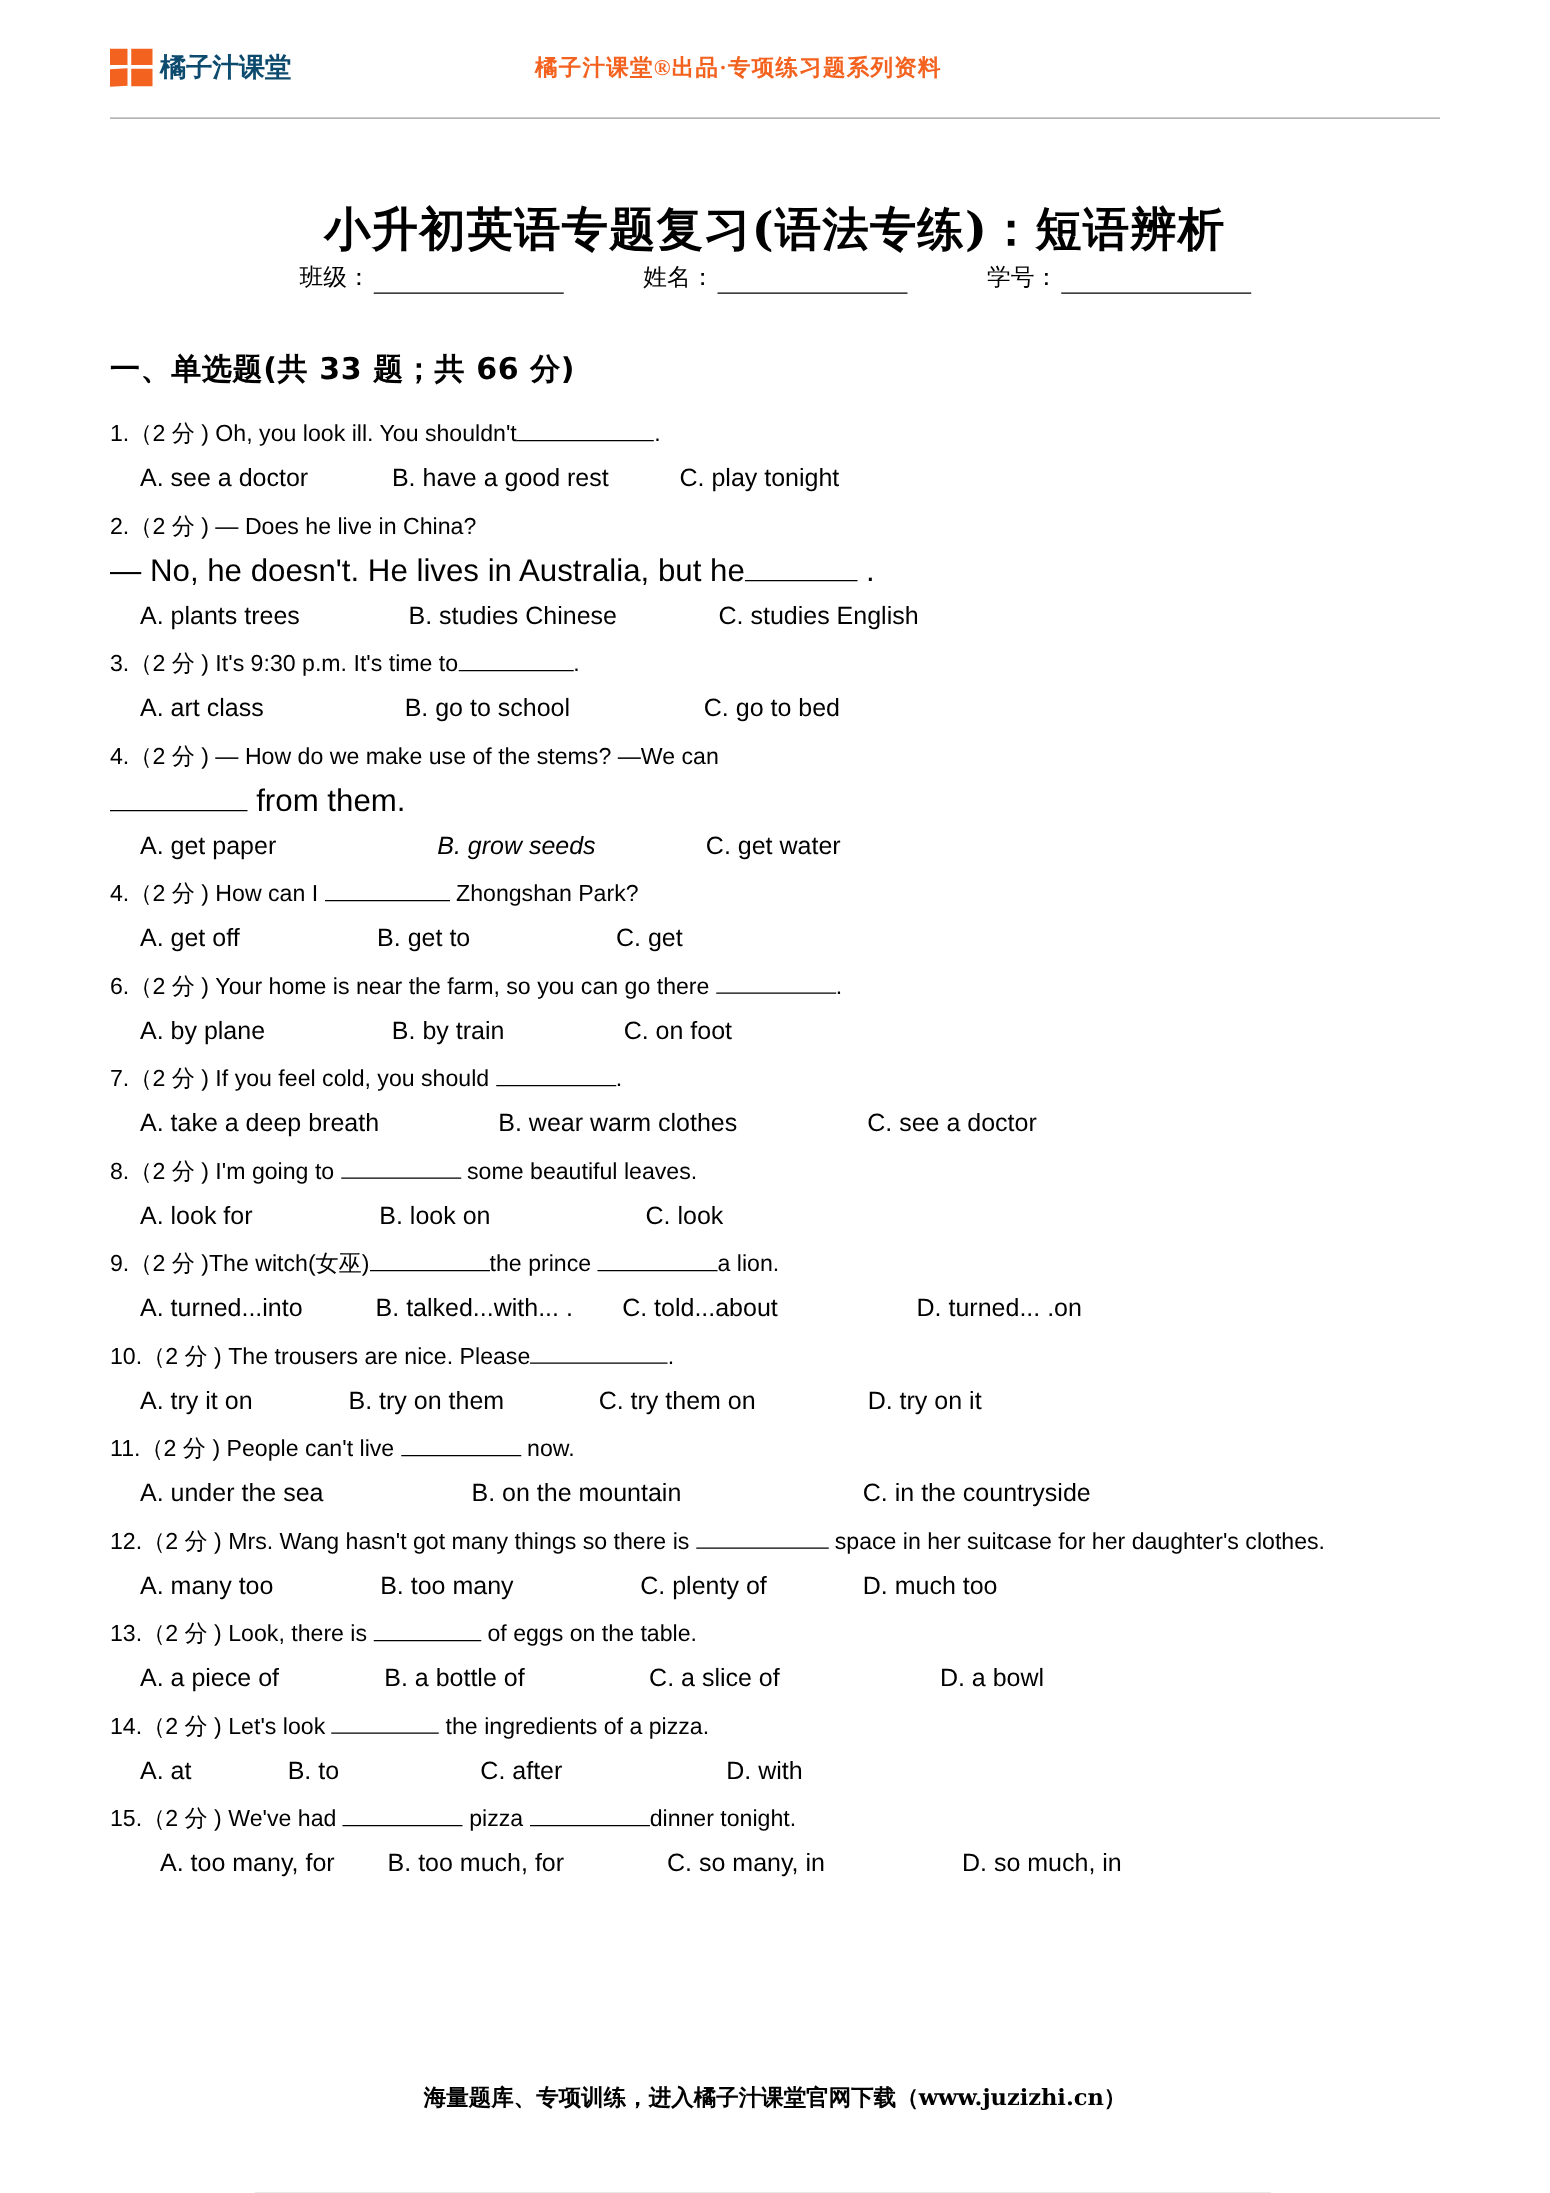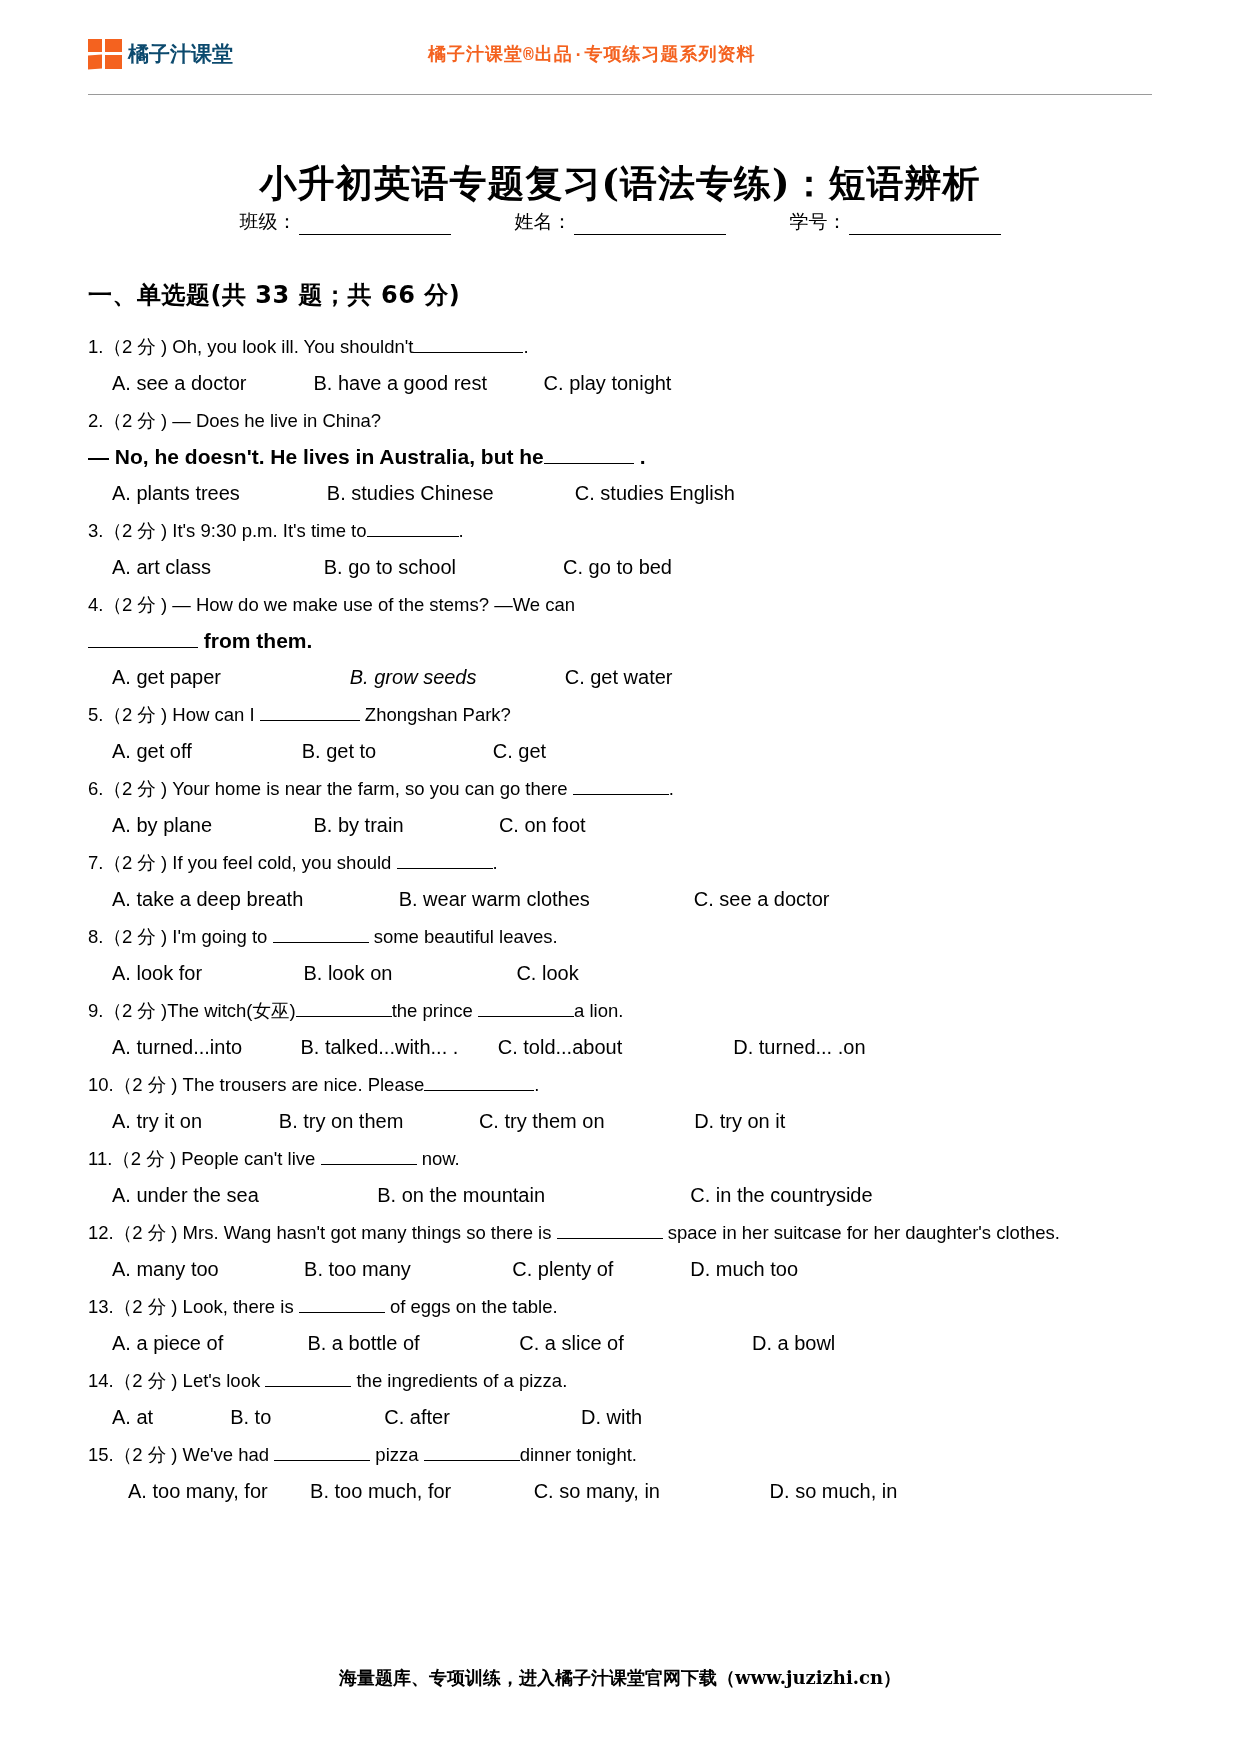--- a/index.html
+++ b/index.html
@@ -55,21 +55,21 @@
     font-size: 21px;
     font-weight: bold;
     font-family: "DejaVu Sans", sans-serif;
     letter-spacing: 0px;
     white-space: nowrap;
   }
   .masthead-tagline {
     color: #f4621f;
     font-size: 18px;
     font-weight: bold;
-    font-family: Liberation Mono, monospace;
+    font-family: Liberation Serif, serif;
     letter-spacing: 1px;
     white-space: nowrap;
     flex: 1 1 auto;
     text-align: left;
     padding-left: 40px;
   }
   .rule {
     border-bottom: 1px solid #9a9a9a;
     margin-top: 4px;
   }
@@ -116,24 +116,23 @@
   
   .qlist { margin-top: 18px; }
   .q { margin-bottom: 2px; }
   .stem {
     font-size: 18.5px;
     color: #000;
     line-height: 36px;
     white-space: nowrap;
   }
   .cont {
-    font-size: 21px;
+    font-size: 25px;
     line-height: 36px;
     white-space: nowrap;
-    font-weight: bold;
   }
   .opts {
     display: flex;
     line-height: 36px;
     font-size: 20px;
     padding-left: 24px;
   }
   .opts .o { white-space: nowrap; }
   .ul {
     display: inline-block;
@@ -230,21 +229,21 @@
         <div class="cont"><span class="ul" style="width: 110px;"></span><span> from them.</span></div>
         <div class="opts">
           <span class="o" style="margin-left: 0px;">A. get paper</span>
           <span style="display: inline-block; flex: 0 0 auto; width: 112.8px;"></span>
           <span class="o" style="margin-left: 16px; position: relative; font-style: italic;">B. grow seeds</span>
           <span style="display: inline-block; flex: 0 0 auto; width: 88.2px;"></span>
           <span class="o" style="margin-left: 0px; position: relative;">C. get water</span>
         </div>
       </div>
       <div class="q">
-        <div class="stem"><span>5.（2 分 ) How can I </span><span class="ul" style="width: 100px;"></span><span> Zhongshan Park?</span></div>
+        <div class="stem"><span>4.（2 分 ) How can I </span><span class="ul" style="width: 100px;"></span><span> Zhongshan Park?</span></div>
         <div class="opts">
           <span class="o" style="margin-left: 0px;">A. get off</span>
           <span style="display: inline-block; flex: 0 0 auto; width: 110px;"></span>
           <span class="o" style="margin-left: 0px; position: relative;">B. get to</span>
           <span style="display: inline-block; flex: 0 0 auto; width: 112.6px;"></span>
           <span class="o" style="margin-left: 4px; position: relative;">C. get</span>
         </div>
       </div>
       <div class="q">
         <div class="stem"><span>6.（2 分 ) Your home is near the farm, so you can go there </span><span class="ul" style="width: 96px;"></span><span>.</span></div>

